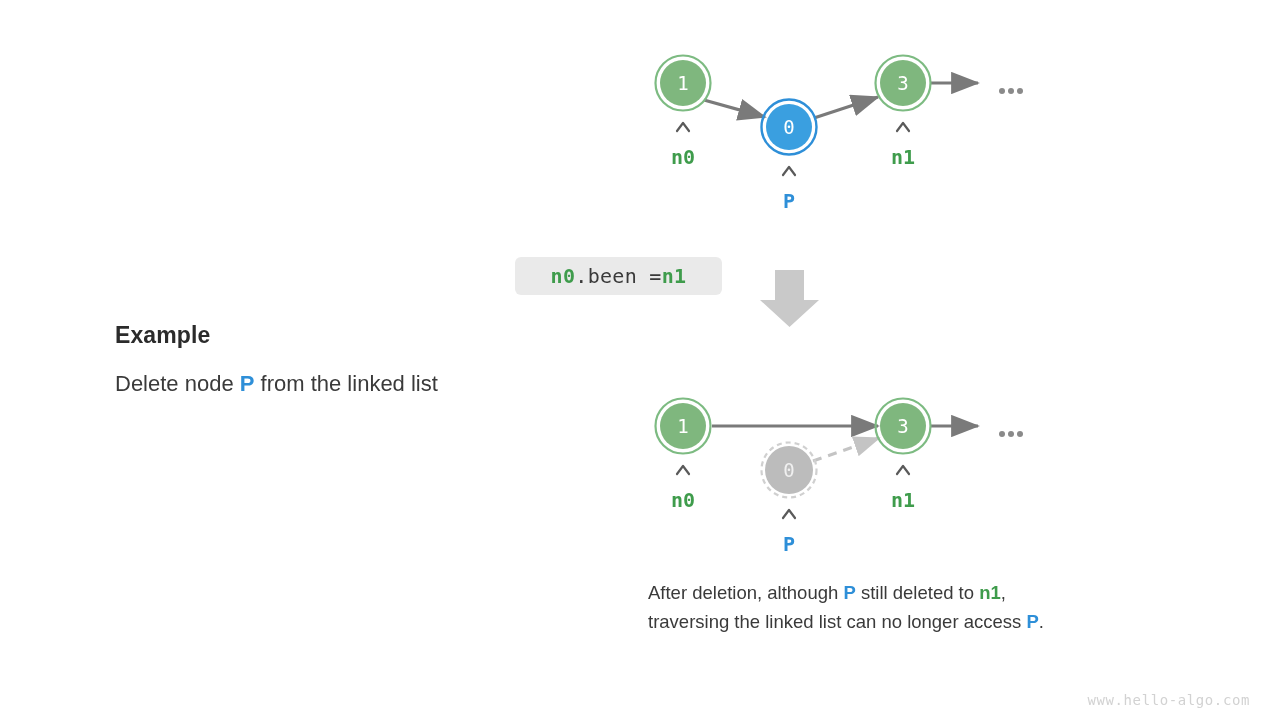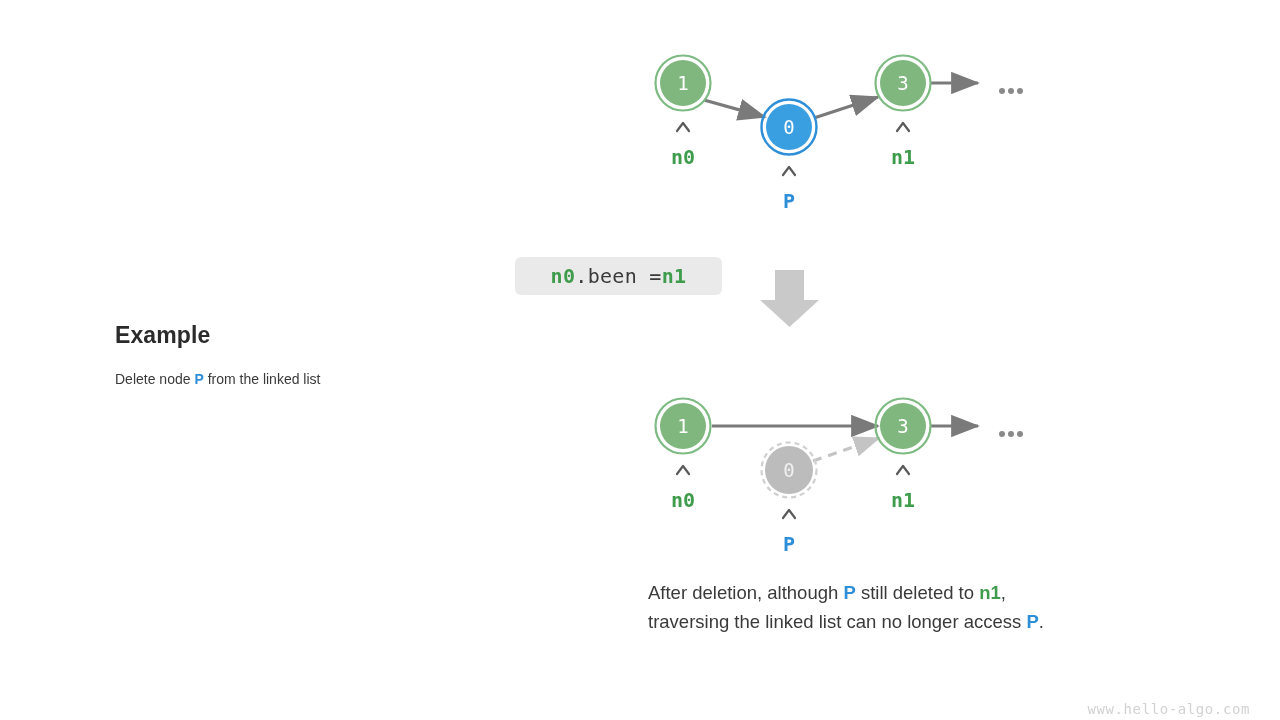--- a/index.html
+++ b/index.html
@@ -35,21 +35,21 @@
     top: 322px;
     font-size: 23px;
     font-weight: bold;
     color: #2b2b2b;
     letter-spacing: 0.1px;
   }
   .example-desc {
     position: absolute;
     left: 115px;
     top: 371px;
-    font-size: 14px;
+    font-size: 22px;
     color: #3a3a3a;
     white-space: nowrap;
   }
   .caption {
     position: absolute;
     left: 648px;
     top: 579px;
     font-size: 18.5px;
     color: #3a3a3a;
     line-height: 28.5px;
@@ -88,21 +88,21 @@
     width: 213px;
     text-align: center;
     font-size: 19px;
     color: #3a3a3a;
     white-space: nowrap;
   }
   
   .watermark {
     position: absolute;
     right: 30px;
-    bottom: 3px;
+    bottom: 12px;
     font-family: "DejaVu Sans Mono", "Liberation Mono", monospace;
     font-size: 14px;
     color: #d2d2d2;
     letter-spacing: 0.6px;
   }
   
   .node-val {
     font-family: "DejaVu Sans Mono", "Liberation Mono", monospace;
     font-size: 19px;
     fill: #ffffff;

